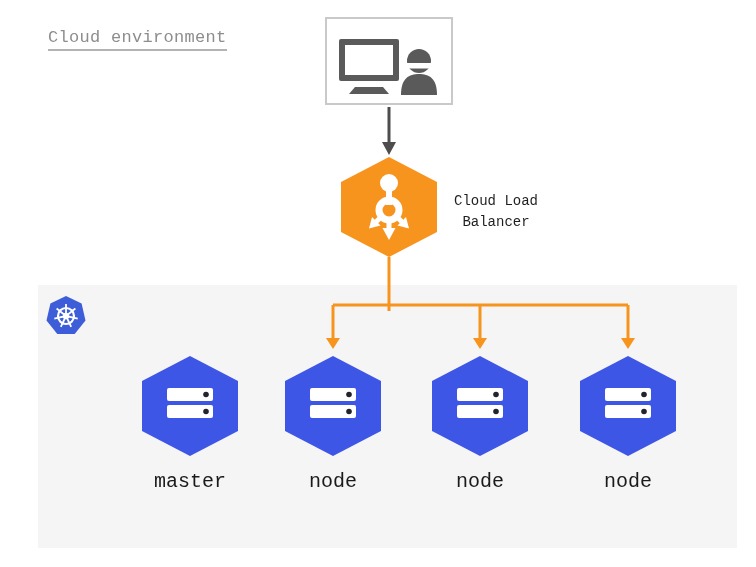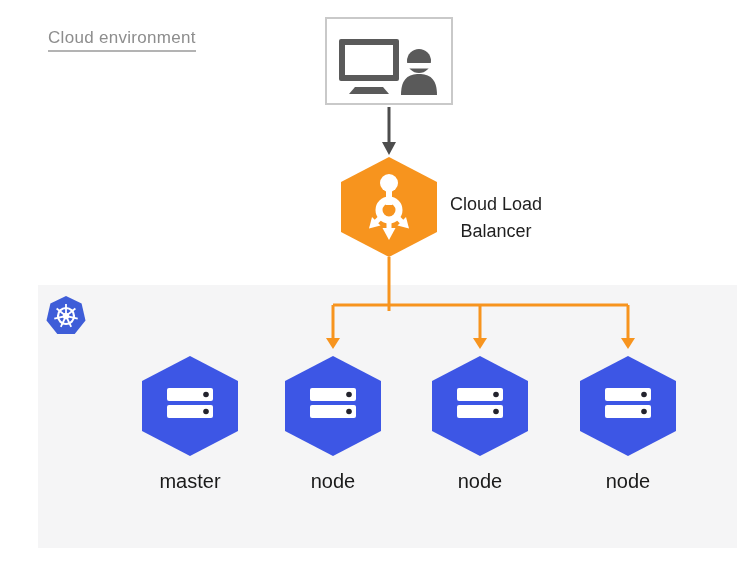--- a/index.html
+++ b/index.html
@@ -1,18 +1,18 @@
 <!DOCTYPE html>
 <html><head>
 <meta charset="utf-8">
 <style>
   html,body{margin:0;padding:0;background:#ffffff;}
   .canvas{
     position:relative;width:756px;height:567px;background:#ffffff;overflow:hidden;
-    font-family:Liberation Sans, sans-serif;
+    font-family:Liberation Mono, monospace;
   }
   .abs{position:absolute;}
 
   .diagram-title{
     left:48px;top:28px;
     font-size:17px;letter-spacing:.3px;color:#8d8d8d;
     padding-bottom:2px;border-bottom:2px solid #b3b3b3;
     display:inline-block;
   }
 
@@ -31,21 +31,21 @@
 
   .hex{width:96px;height:100px;}
   .hex-lb{left:341px;top:157px;}
   .hex-n0{left:142px;top:356px;}
   .hex-n1{left:285px;top:356px;}
   .hex-n2{left:432px;top:356px;}
   .hex-n3{left:580px;top:356px;}
 
   .lb-label{
     left:444px;top:191px;width:104px;
-    font-size:18px;line-height:1.5;color:#1f1f1f;text-align:center;
+    font-size:14px;line-height:1.5;color:#1f1f1f;text-align:center;
   }
 
   .node-label{
     top:470px;width:96px;text-align:center;
     font-size:20px;color:#1a1a1a;
   }
   .nl0{left:142px;} .nl1{left:285px;} .nl2{left:432px;} .nl3{left:580px;}
 
   .k8s-logo{left:45px;top:295px;width:42px;height:42px;}
 </style>

